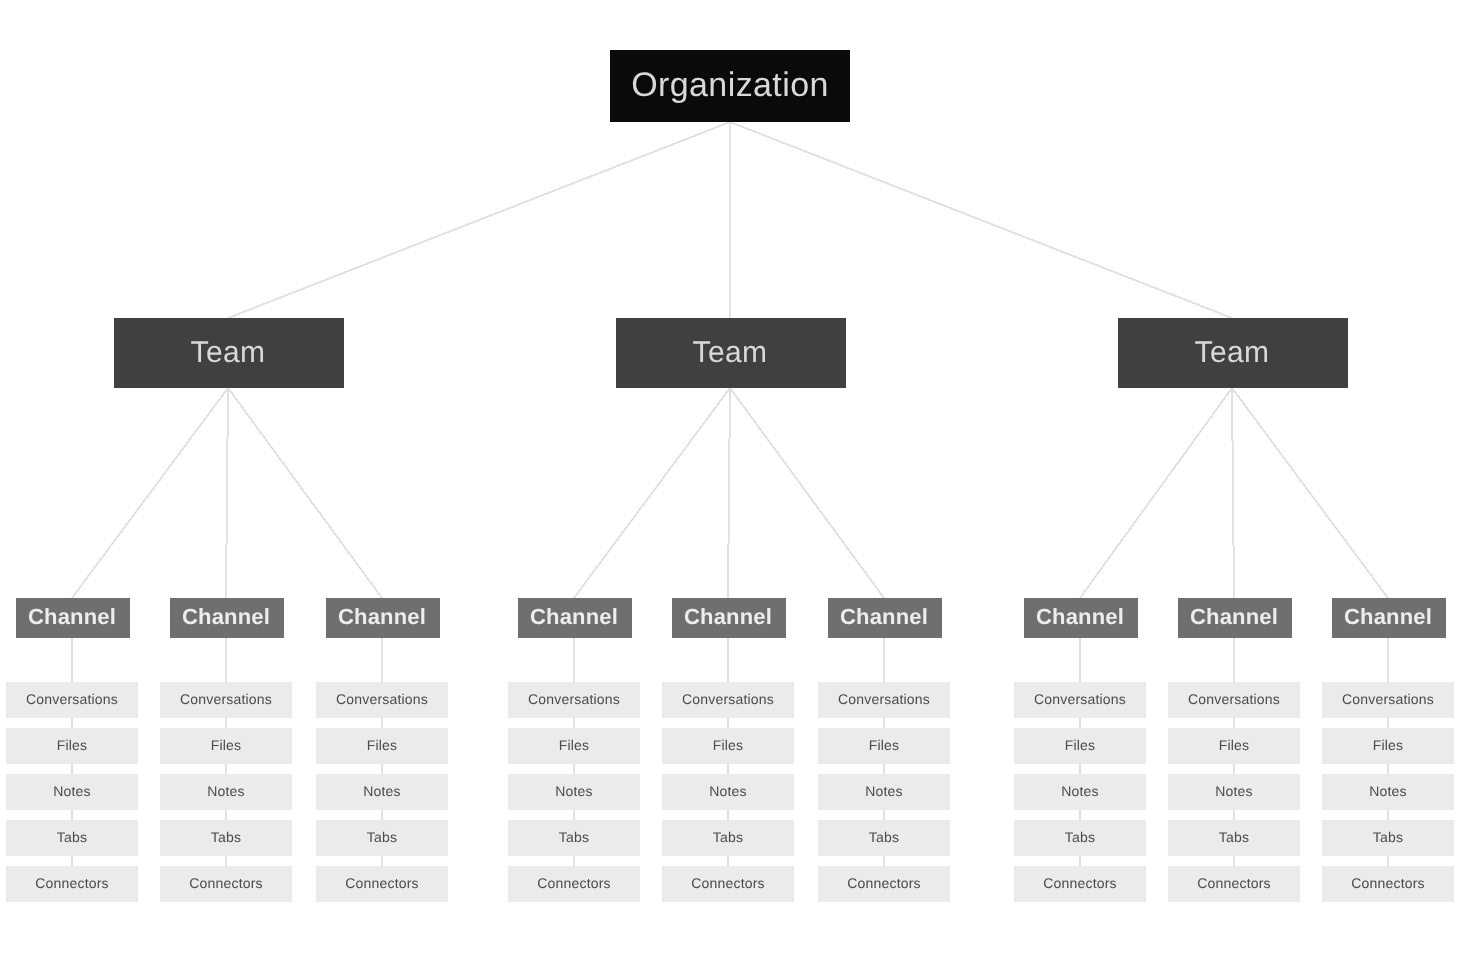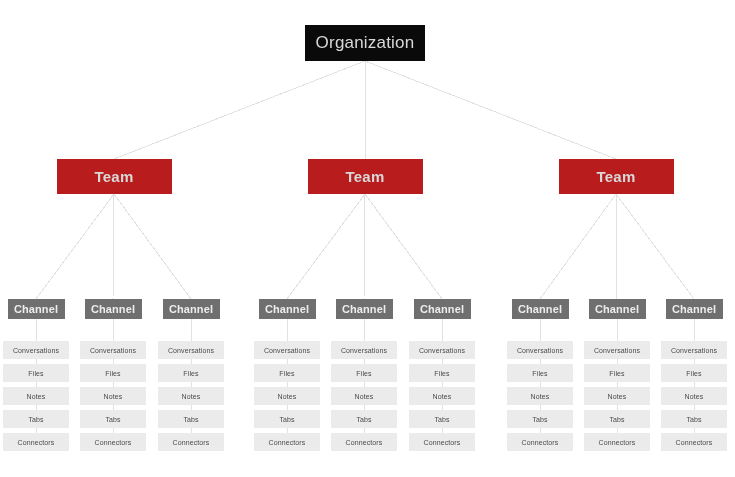--- a/index.html
+++ b/index.html
@@ -37,24 +37,24 @@
     z-index: 2;
   }
   .node-org {
     background: #0a0a0a;
     color: #d8d8d8;
     font-size: 17px;
     font-weight: 400;
     letter-spacing: 0.2px;
   }
   .node-team {
-    background: #b91c1c;
+    background: #404040;
     color: #d8d8d8;
     font-size: 15px;
-    font-weight: 700;
+    font-weight: 400;
     letter-spacing: 0.2px;
   }
   .node-channel {
     background: #6f6f6f;
     color: #ededed;
     font-size: 11px;
     font-weight: 700;
     letter-spacing: 0.1px;
   }
   .node-leaf {

